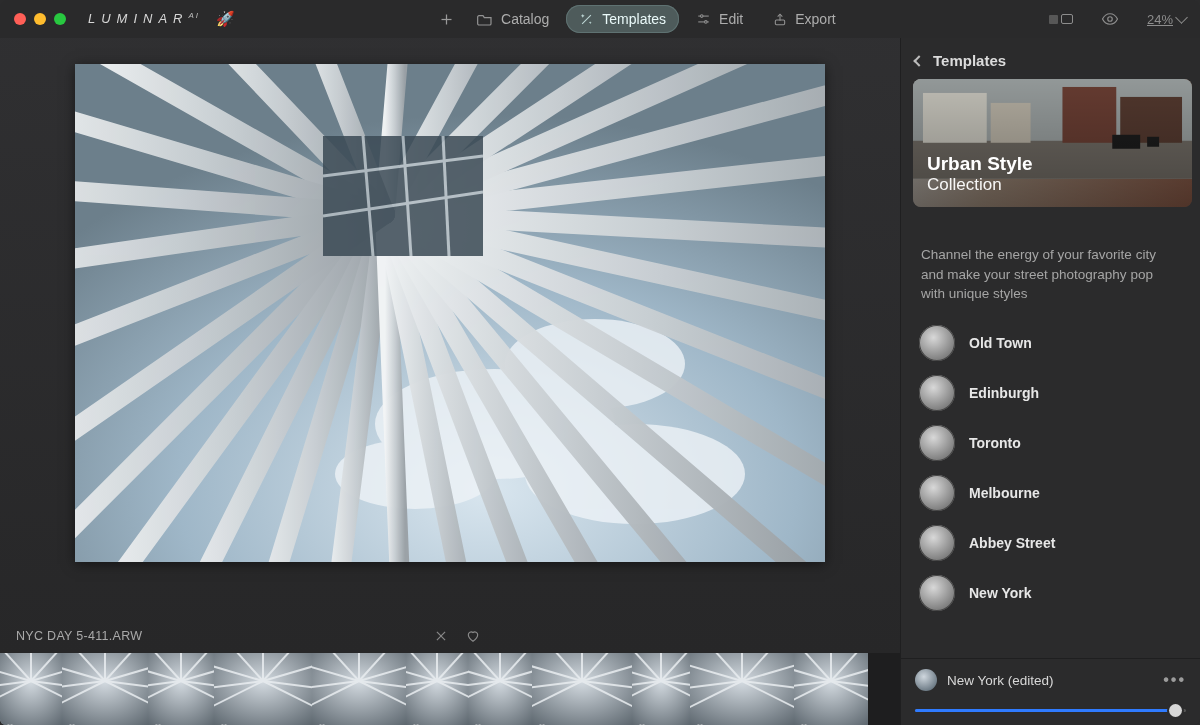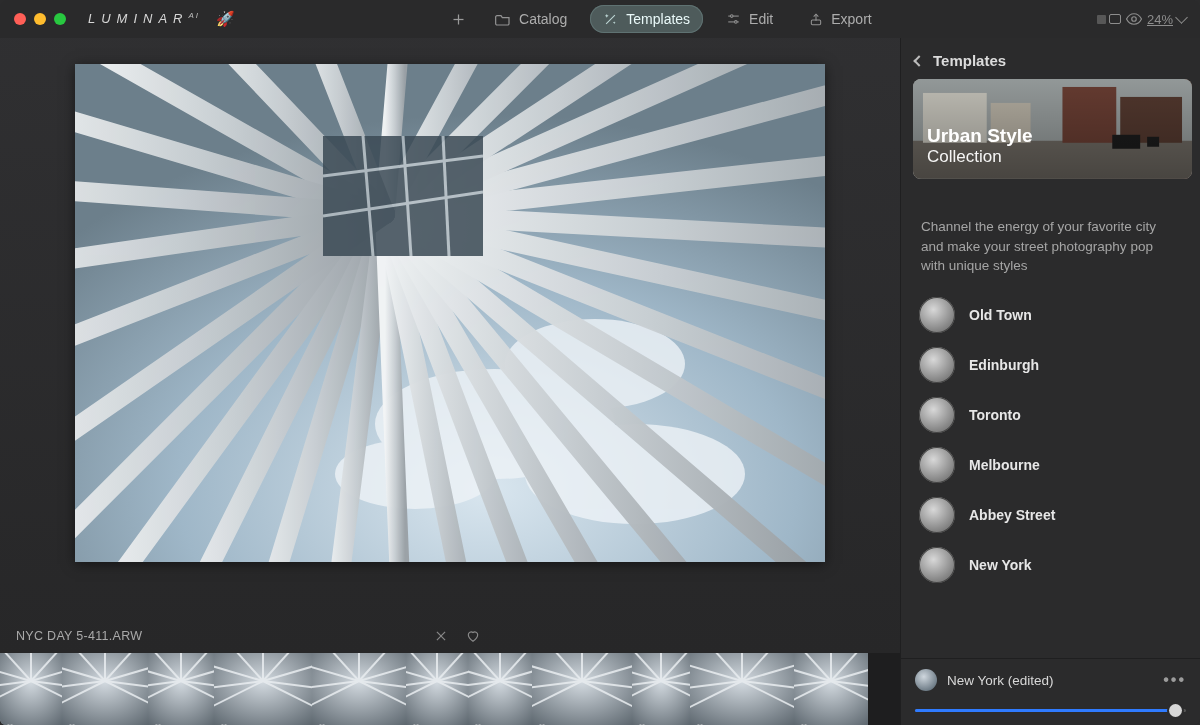--- a/index.html
+++ b/index.html
@@ -6,26 +6,26 @@
   html, body { width: 1200px; height: 725px; overflow: hidden; background:#2b2b2c; font-family: -apple-system, Helvetica, Arial, sans-serif; color:#c9c9c9; }
   .app { width:1200px; height:725px; display:flex; flex-direction:column; background: linear-gradient(#303032,#262627); border-radius:6px; overflow:hidden;}
   
   .topbar { height:38px; display:flex; align-items:center; padding:0 14px; gap:8px; background:#2a2a2b; }
   .traffic-lights { display:flex; gap:8px; margin-right:14px;}
   .dot { width:12px; height:12px; border-radius:50%; }
   .dot.red{background:#ff5f57;} .dot.yellow{background:#febc2e;} .dot.green{background:#28c840;}
   .brand { font-size:13px; letter-spacing:6px; font-weight:500; color:#d7d7d7; white-space:nowrap;font-style:italic;}
   .brand sup{ font-size:8px; letter-spacing:2px; vertical-align:super; color:#bdbdbd; }
   .rocket { margin-left:8px; font-size:15px; }
-  .center-tabs { flex:1; display:flex; justify-content:center; align-items:center; gap:10px; }
+  .center-tabs { flex:1; display:flex; justify-content:center; align-items:center; gap:4px; }
   .tab, .tabbtn { display:flex; align-items:center; gap:8px; padding:6px 13px; border-radius:15px; font-size:14px; color:#adadad; cursor:pointer;}
   .tab.active { background:#4e5b5b; color:#eaf9f9; box-shadow:inset 0 0 0 1px #5f7272;}
   .tab .ic, .tabbtn .ic { opacity:.8; display:inline-flex; }
   .plusbtn{ width:28px; height:28px; display:flex; align-items:center; justify-content:center; color:#9a9a9a; border-radius:6px;}
-  .right-status{ display:flex; align-items:center; gap:4px; color:#8d8d8d; font-size:13px;text-decoration:underline;}
+  .right-status{ display:flex; align-items:center; gap:28px; color:#8d8d8d; font-size:13px;text-decoration:underline;}
   .viewmode{ display:flex; align-items:center; }
   .viewbox{ width:12px; height:10px; border:1.5px solid #8d8d8d; border-radius:2px;}
   .viewsq{ width:9px; height:9px; background:#8d8d8d; opacity:.45; margin-left:3px; border-radius:1px;}
   .eye{width:18px;height:18px;}
   .zoom{ display:flex; align-items:center; gap:4px;}
   .chev{ width:9px; height:9px; border-right:1.5px solid #8d8d8d; border-bottom:1.5px solid #8d8d8d; transform:rotate(45deg); margin-top:-3px;}
   
   .main { flex:1; display:flex; min-height:0; }
   .canvas-area{ flex:1; display:flex; flex-direction:column; min-width:0; padding:26px 0 0 0;}
   .viewport{ flex:1; display:flex; align-items:flex-start; justify-content:center; padding:0 50px 0 50px;}
@@ -37,21 +37,21 @@
   
   .filmstrip{ height:72px; display:flex; gap:0; background:#1e1e1f; }
   .thumb{ position:relative; height:72px; flex:0 0 auto; background:linear-gradient(135deg,#b8c0c6,#6d7880); }
   .thumb svg{position:absolute; inset:0;}
   .thumb .heart{ position:absolute; left:4px; bottom:3px; color:#e6e6e6; }
   .thumb.selected{ outline:2px solid #4fd6cf; outline-offset:-2px; z-index:2;}
   
   .sidebar{ width:300px; background:#2b2b2c; display:flex; flex-direction:column; border-left:1px solid #1f1f20;}
   .side-head{ display:flex; align-items:center; gap:10px; padding:14px 18px 10px 14px; color:#dcdcdc; font-size:15px; font-weight:600; cursor:pointer;}
   .side-head .back{ width:8px; height:8px; border-left:2px solid #bcbcbc; border-bottom:2px solid #bcbcbc; transform:rotate(45deg);}
-  .banner{ margin:0 8px 10px 12px; height:100px; border-radius:8px; position:relative; overflow:hidden; background:linear-gradient(120deg,#a7a9a8 0%, #8e7d6e 40%, #7a4f3e 100%);}
+  .banner{ margin:0 8px 10px 12px; height:128px; border-radius:8px; position:relative; overflow:hidden; background:linear-gradient(120deg,#a7a9a8 0%, #8e7d6e 40%, #7a4f3e 100%);}
   .banner .overlay{ position:absolute; inset:0; background:linear-gradient(180deg, rgba(0,0,0,.05), rgba(0,0,0,.35)); }
   .banner .title{ position:absolute; left:14px; bottom:12px; color:#fff; }
   .banner .title .h{ font-size:19px; font-weight:700;line-height:1.15;}
   .banner .title .s{ font-size:17px; font-weight:400; opacity:.95;}
   .blurb{ padding:4px 20px 8px 20px; font-size:13.5px; line-height:1.45; color:#a5a5a5;margin-top:24px; }
   .tpl-list{ flex:1; overflow:auto; padding:6px 8px 8px 10px;}
   .tpl-item{ display:flex; align-items:center; gap:14px; padding:7px 8px; border-radius:8px; cursor:pointer;}
   .av{ width:36px; height:36px; border-radius:50%; background:radial-gradient(circle at 40% 35%, #d8d8d8, #5a5a5a); flex:0 0 36px; box-shadow:inset 0 0 0 1px #444;}
   .tpl-item span{ color:#e7e7e7; font-size:14px; font-weight:600;}
   .footer{ padding:10px 14px 6px 14px; border-top:1px solid #1f1f20;}

